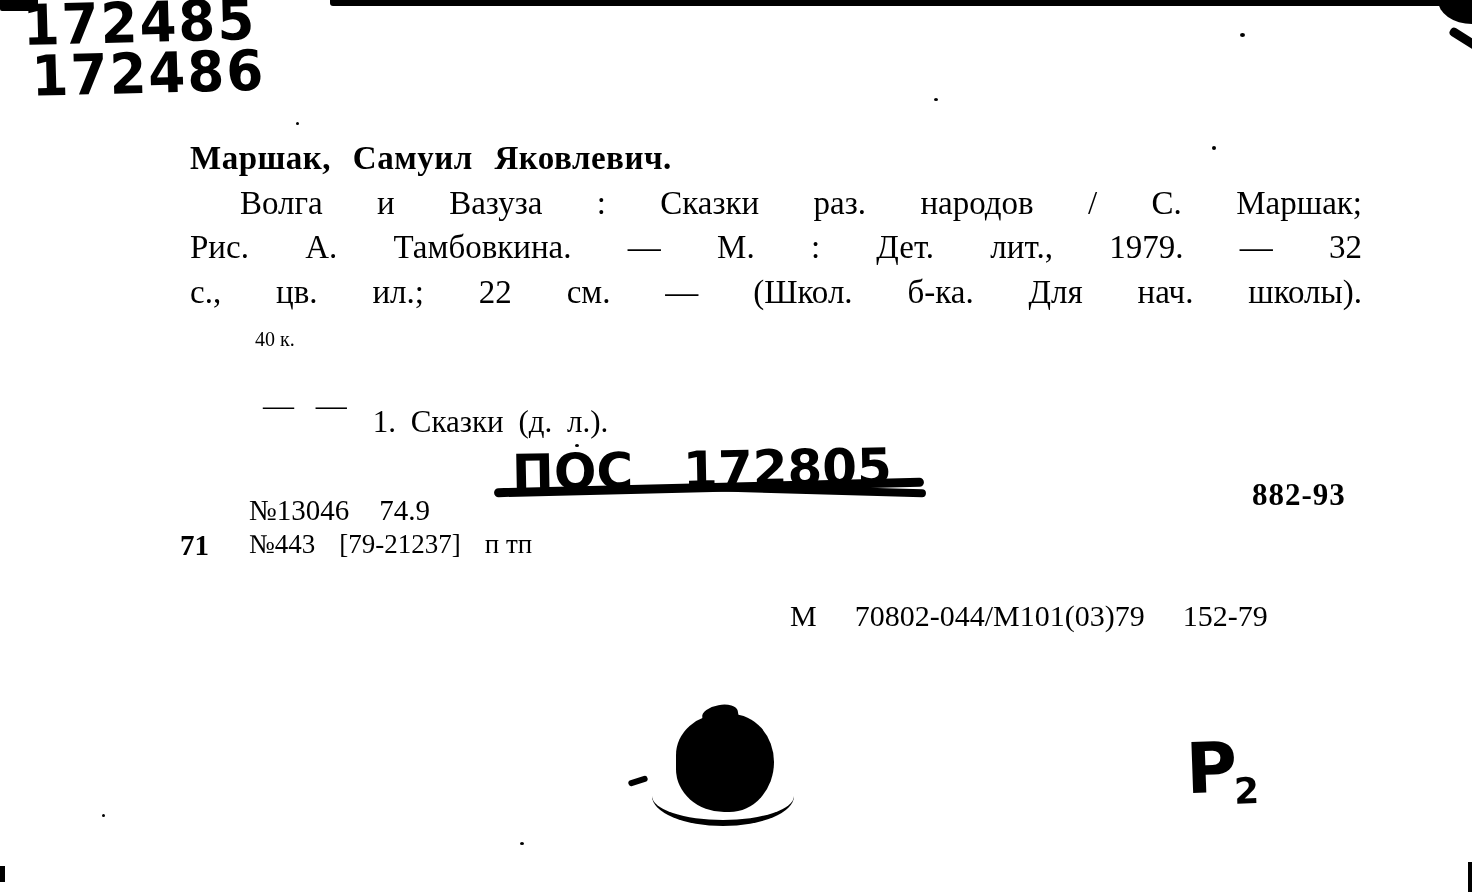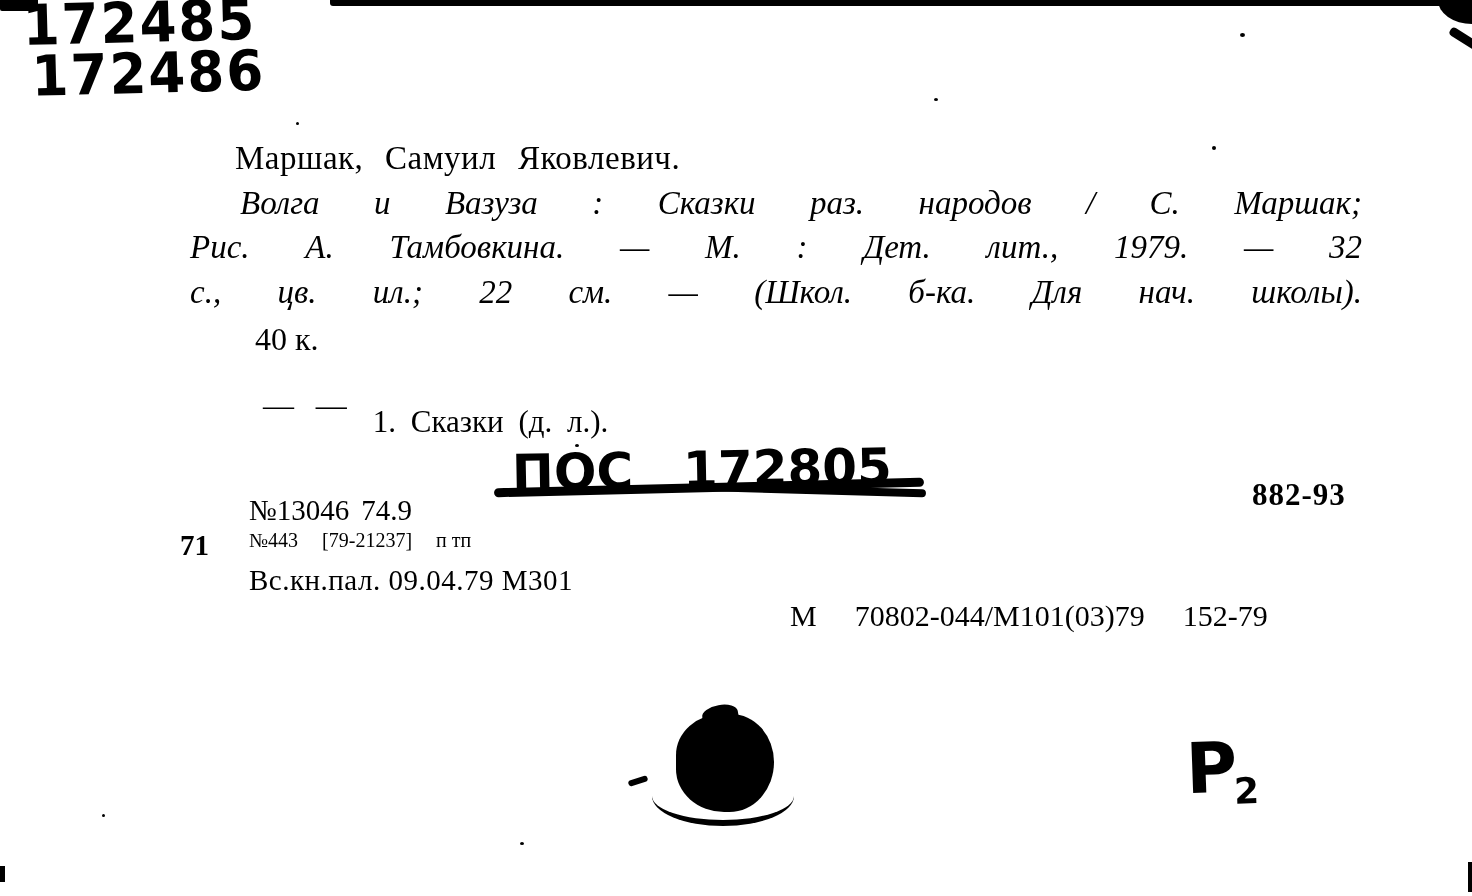--- a/index.html
+++ b/index.html
@@ -11,42 +11,42 @@
   
   .handnums {
     position:absolute; left:22px; top:0px;
     font-family:"DejaVu Sans", sans-serif; font-weight:700;
     font-size:56px; line-height:51px; letter-spacing:2px;
     transform:rotate(-1.5deg) scaleX(0.95); transform-origin:left top;
   }
   .handnums .n2 { padding-left:8px; }
   
   .entry { position:absolute; left:190px; top:136px; width:1172px; font-size:33px; line-height:44.5px; }
-  .heading { font-weight:400; word-spacing:13px; letter-spacing:0.5px;margin-left:45px; }
-  .jline { text-align:justify; text-align-last:justify;font-style:italic; }
+  .heading { font-weight:700; word-spacing:13px; letter-spacing:0.5px; }
+  .jline { text-align:justify; text-align-last:justify; }
   .indent { padding-left:50px; box-sizing:border-box; }
-  .price-row { margin-left:65px; margin-top:3px; display:flex; gap:55px; font-size:32px;align-items:flex-end; }
+  .price-row { margin-left:65px; margin-top:3px; display:flex; gap:55px; font-size:20px;align-items:flex-end; }
   
   .tracing { position:absolute; left:263px; top:388px; font-size:31px; display:flex; gap:26px; }
   .tracing .dashes { word-spacing:14px; }
   .tracing .txt { word-spacing:7px;margin-top:16px; }
   
   .crossnote {
     position:absolute; left:512px; top:441px;
     font-family:"DejaVu Sans", sans-serif; font-weight:700; font-size:50px;
     display:flex; gap:50px; transform:rotate(-1deg);
   }
   .strike  { position:absolute; left:494px; top:483px; width:430px; height:9px; background:#000; border-radius:5px; transform:rotate(-1.4deg); }
   .strike2 { position:absolute; left:690px; top:486px; width:236px; height:8px; background:#000; border-radius:4px; transform:rotate(1.6deg); }
   
   .classnum { position:absolute; left:1252px; top:477px; font-size:31px; font-weight:700; letter-spacing:1px; }
   
-  .cat1 { position:absolute; left:249px; top:494px; font-size:29px; display:flex; gap:12px; }
+  .cat1 { position:absolute; left:249px; top:494px; font-size:29px; display:flex; gap:30px; }
   .cat2pre { position:absolute; left:180px; top:529px; font-size:29px; font-weight:700; }
-  .cat2 { position:absolute; left:249px; top:529px; font-size:20px; display:flex; gap:24px; }
+  .cat2 { position:absolute; left:249px; top:529px; font-size:27px; display:flex; gap:24px; }
   .cat3 { position:absolute; left:249px; top:564px; font-size:29px; letter-spacing:0.5px; }
   
   .pubcode { position:absolute; left:790px; top:599px; font-size:30px; display:flex; gap:38px; }
   
   .blob { position:absolute; left:676px; top:714px; width:98px; height:98px; background:#000;
           border-radius:52% 48% 50% 54% / 46% 54% 56% 48%; }
   .blob-nub { position:absolute; left:702px; top:705px; width:36px; height:18px; background:#000;
               border-radius:60% 60% 20% 20%; transform:rotate(-10deg); }
   .blob-arc { position:absolute; left:652px; top:766px; width:142px; height:54px;
               border-bottom:6px solid #000; border-radius:50%; }
@@ -118,21 +118,20 @@
   <div class="cat1">
     <span>№13046</span>
     <span>74.9</span>
   </div>
   <div class="cat2pre">71</div>
   <div class="cat2">
     <span>№443</span>
     <span>[79-21237]</span>
     <span>п тп</span>
   </div>
-  <div class="cat3">Вс.кн.пал. 09.04.79 М301</div>
 
   <div class="pubcode">
     <span>М</span>
     <span>70802-044/М101(03)79</span>
     <span>152-79</span>
   </div>
 
   <div class="blob-nub"></div>
   <div class="blob"></div>
   <div class="blob-arc"></div>

